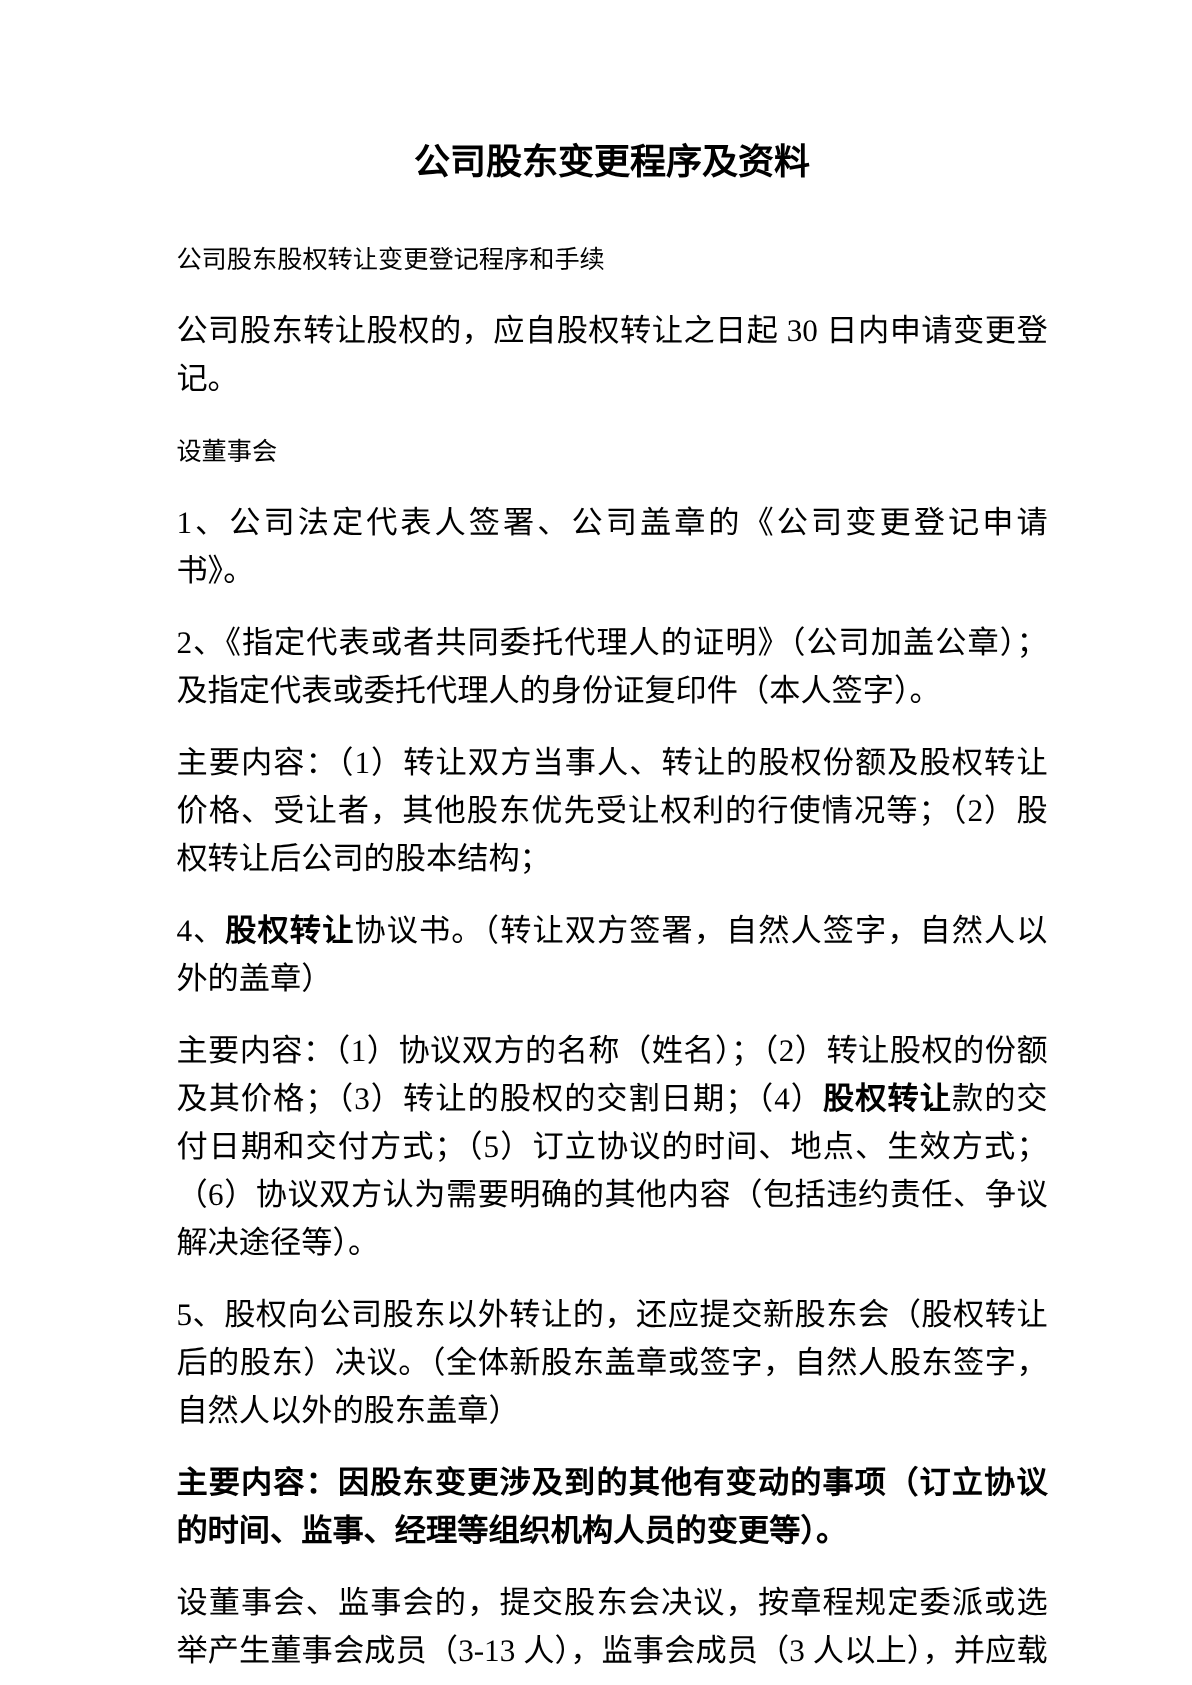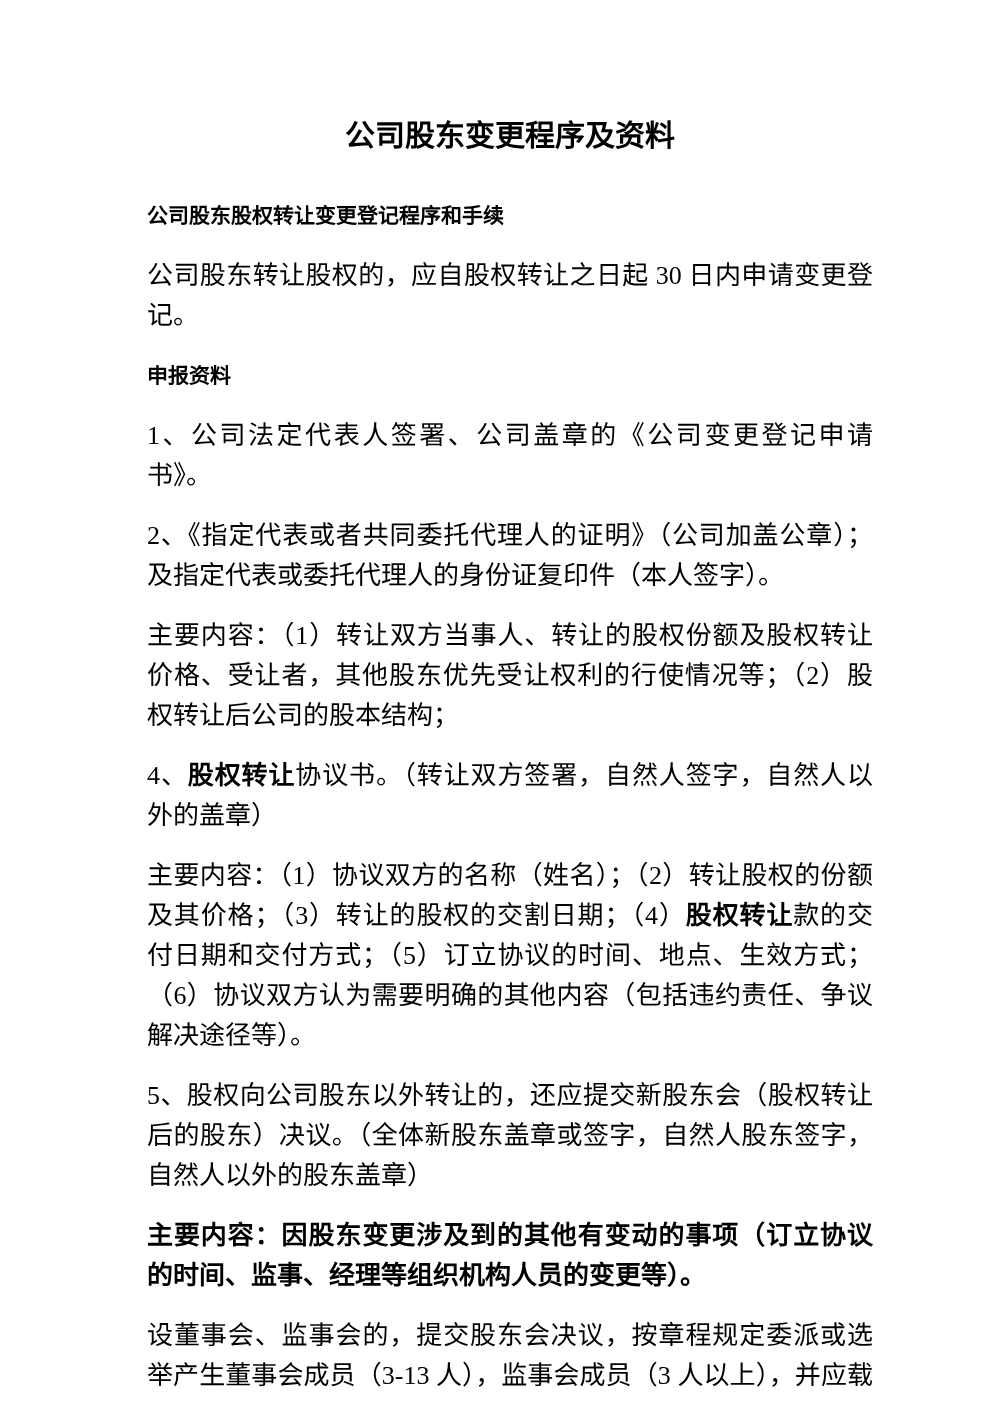--- a/index.html
+++ b/index.html
@@ -25,21 +25,21 @@
   .doc-title {
     font-size: 30px;
     line-height: 40px;
     font-weight: bold;
     text-align: center;
     margin: 0 0 40px 0;
   }
   .heading {
     font-size: 21px;
     line-height: 40px;
-    font-weight: bold;
+    font-weight: normal;
     margin: 20px 0 0 0;
   }
   .para {
     font-size: 26px;
     line-height: 40px;
     margin: 20px 0 0 0;
     text-align: justify;
     word-break: break-all;
   }
   .red { color: var(--accent-red, #ff0000); }
@@ -49,21 +49,21 @@
 <body style="background: rgb(255, 255, 255); color: rgb(0, 0, 0);">
 
 <div class="page">
 
   <h1 class="doc-title">公司股东变更程序及资料</h1>
 
   <h2 class="heading">公司股东股权转让变更登记程序和手续</h2>
 
   <p class="para">公司股东转让股权的，应自股权转让之日起 30 日内申请变更登记。</p>
 
-  <h2 class="heading">申报资料</h2>
+  <h2 class="heading">设董事会</h2>
 
   <p class="para">1、公司法定代表人签署、公司盖章的《公司变更登记申请书》。</p>
 
   <p class="para">2、《指定代表或者共同委托代理人的证明》（公司加盖公章）；及指定代表或委托代理人的身份证复印件（本人签字）。</p>
 
 
   <p class="para">主要内容：（1）转让双方当事人、转让的股权份额及股权转让价格、受让者，其他股东优先受让权利的行使情况等；（2）股权转让后公司的股本结构；</p>
 
   <p class="para"><span>4、</span><span class="b">股权转让</span><span>协议书。（转让双方签署，自然人签字，自然人以外的盖章）</span></p>
 

